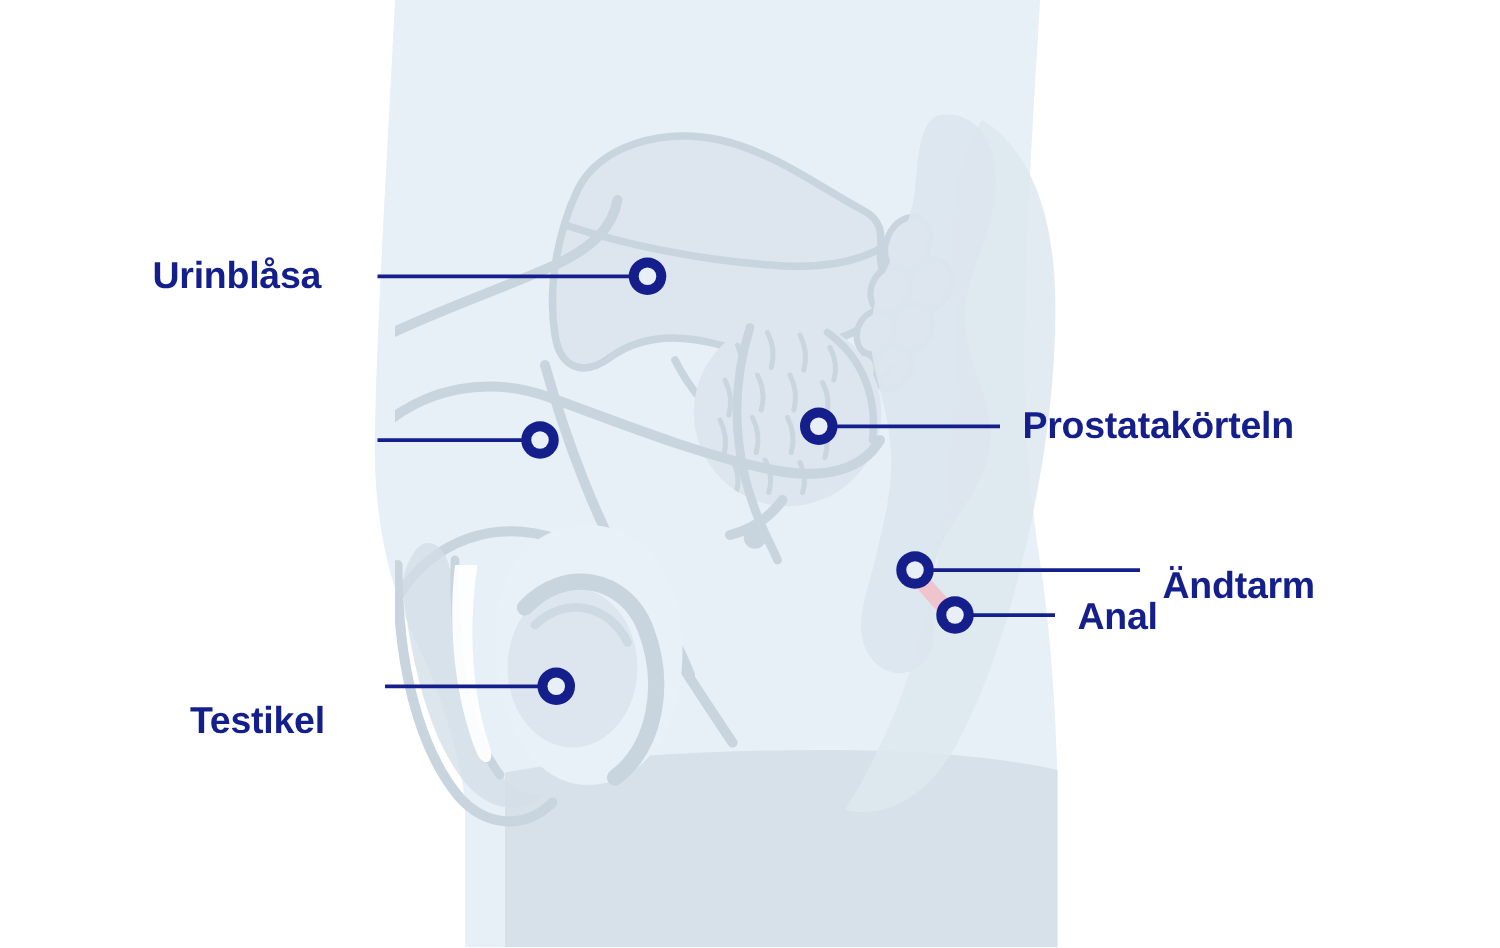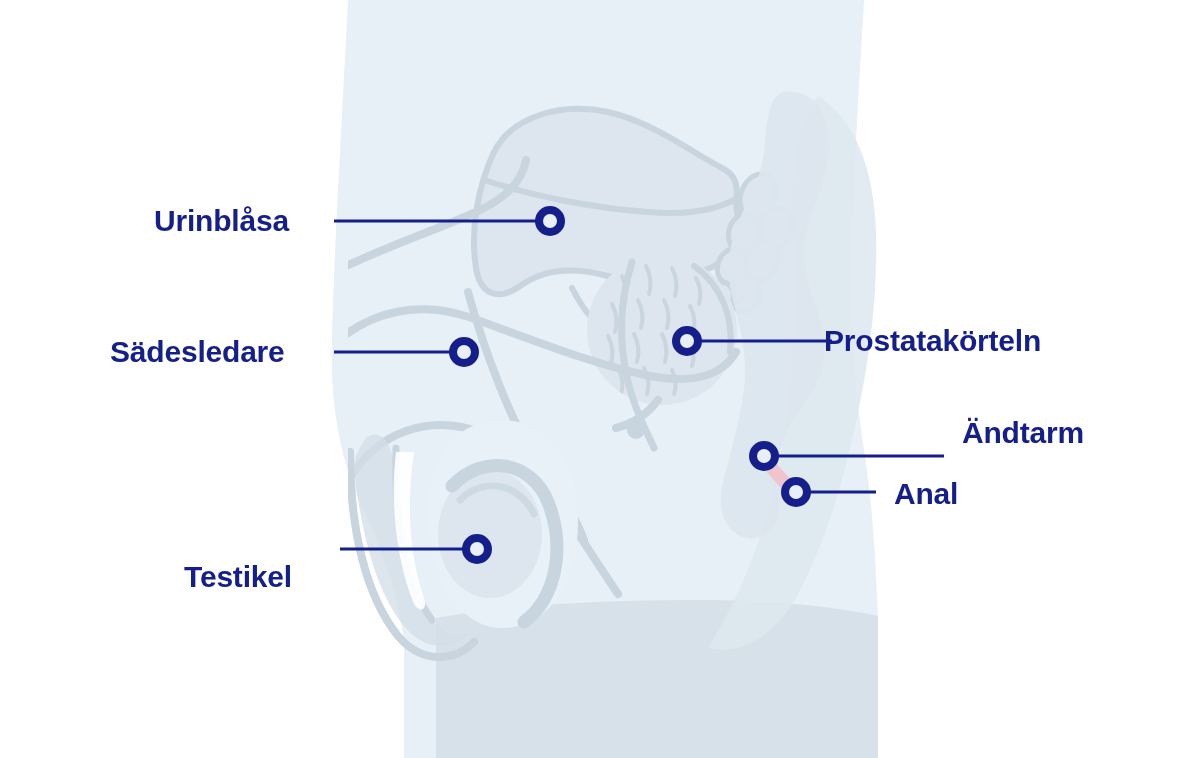--- a/index.html
+++ b/index.html
@@ -10,21 +10,20 @@
   }
   body {
     font-family: "Liberation Sans", sans-serif;
   }
   #stage {
     position: relative;
     width: 1076px;
     height: 758px;
     background: #ffffff;
     overflow: hidden;
-    margin-left: 32px;
   }
   #anatomy-svg {
     position: absolute;
     left: 0;
     top: 0;
     width: 1200px;
     height: 758px;
     display: block;
   }
   .label {
@@ -236,19 +235,18 @@
         <circle cx="655" cy="341" r="15" fill="#141f8c"></circle>
         <circle cx="655" cy="341" r="7" fill="#e8eff7"></circle>
         <circle cx="732" cy="456" r="15" fill="#141f8c"></circle>
         <circle cx="732" cy="456" r="7" fill="#e8eff7"></circle>
         <circle cx="764" cy="492" r="15" fill="#141f8c"></circle>
         <circle cx="764" cy="492" r="7" fill="#e8eff7"></circle>
       </g>
   </svg>
 
   <div class="label left" style="top: 206px; left: 122px;">Urinblåsa</div>
-  <div class="label left" style="top: 337px; left: 78px;">Sädesledare</div>
   <div class="label left" style="top: 562px; left: 152px;">Testikel</div>
-  <div class="label right" style="top: 326px; left: 792px;">Prostatakörteln</div>
-  <div class="label right" style="top: 418px; left: 930px;">Ändtarm</div>
+  <div class="label right" style="top: 326px; left: 818px;">Prostatakörteln</div>
+  <div class="label right" style="top: 454px; left: 930px;">Ändtarm</div>
   <div class="label right" style="top: 479px; left: 862px;">Anal</div>
 
 </div>
 
 </body></html>

